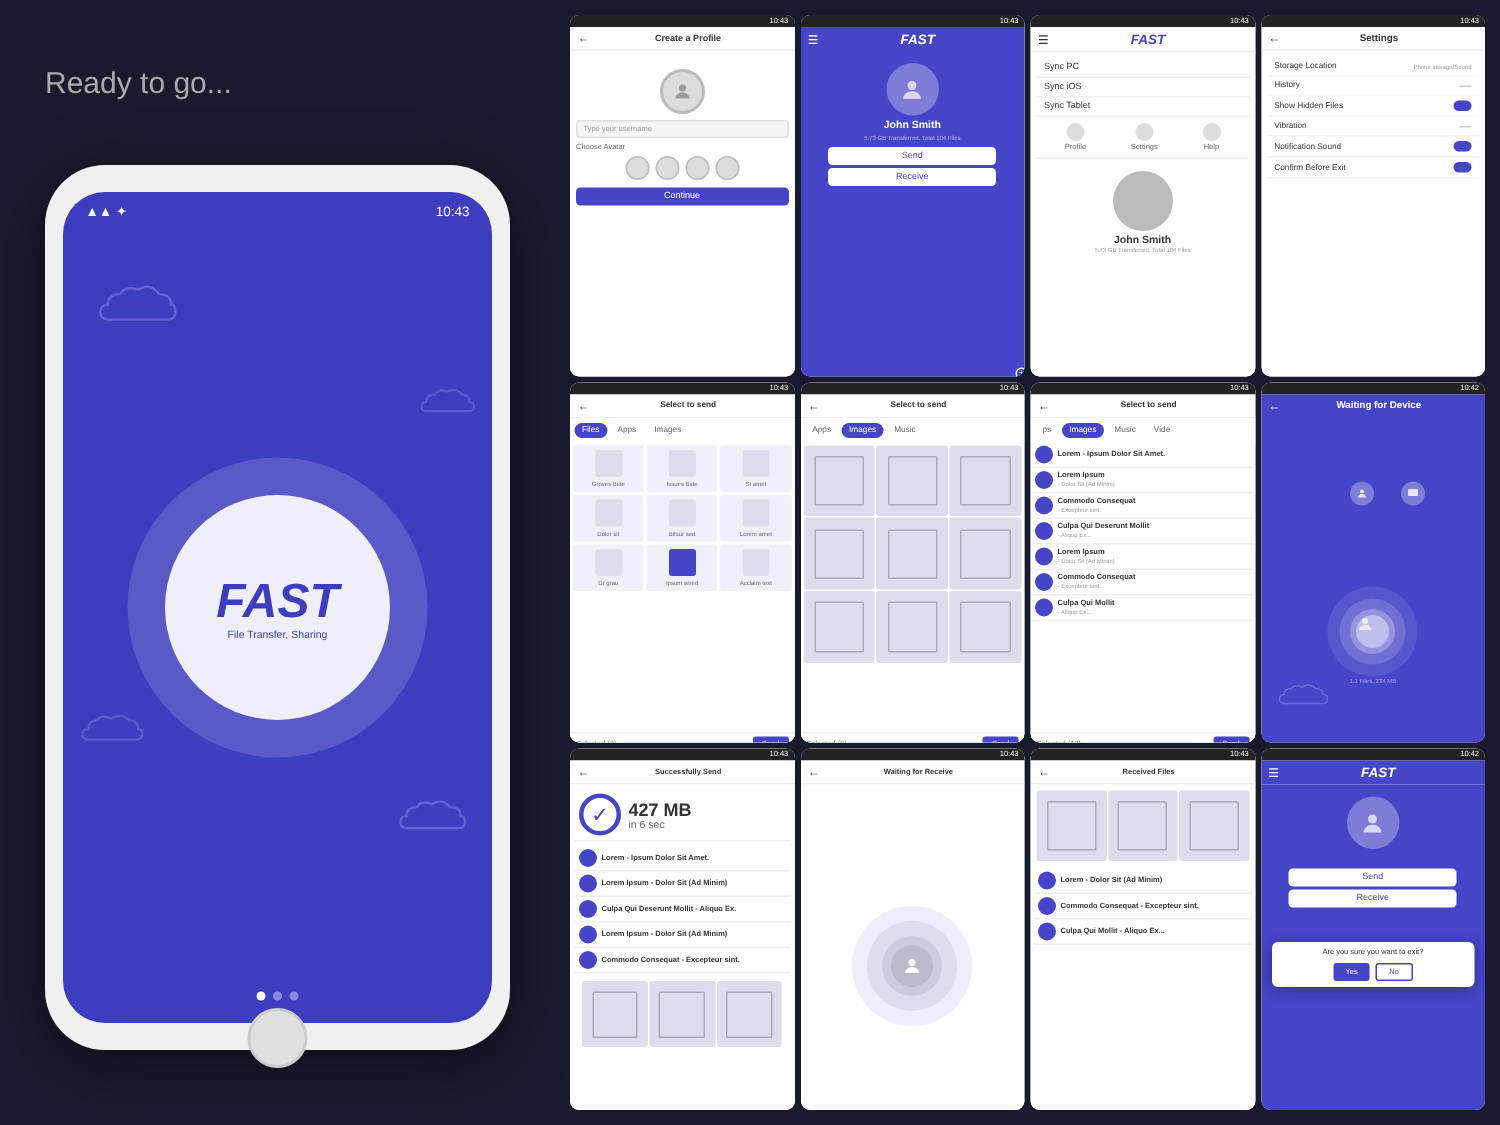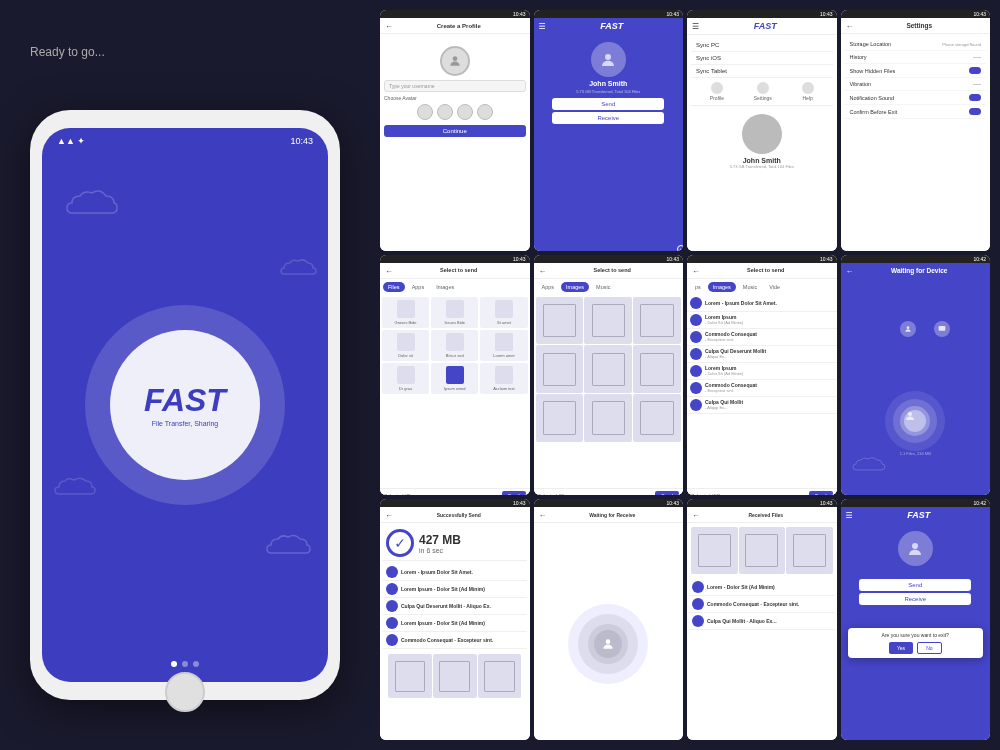--- a/index.html
+++ b/index.html
@@ -18,21 +18,21 @@
       left: 30px;
       top: 40px;
       color: white;
     }
     .left-title h1 {
       font-size: 36px;
       font-weight: 300;
       line-height: 1.2;
     }
     .left-title p {
-      font-size: 12px;
+      font-size: 20px;
       color: #aaa;
       margin-top: 5px;
     }
 
     
     .phone-container {
       position: absolute;
       left: 30px;
       top: 110px;
       width: 310px;

